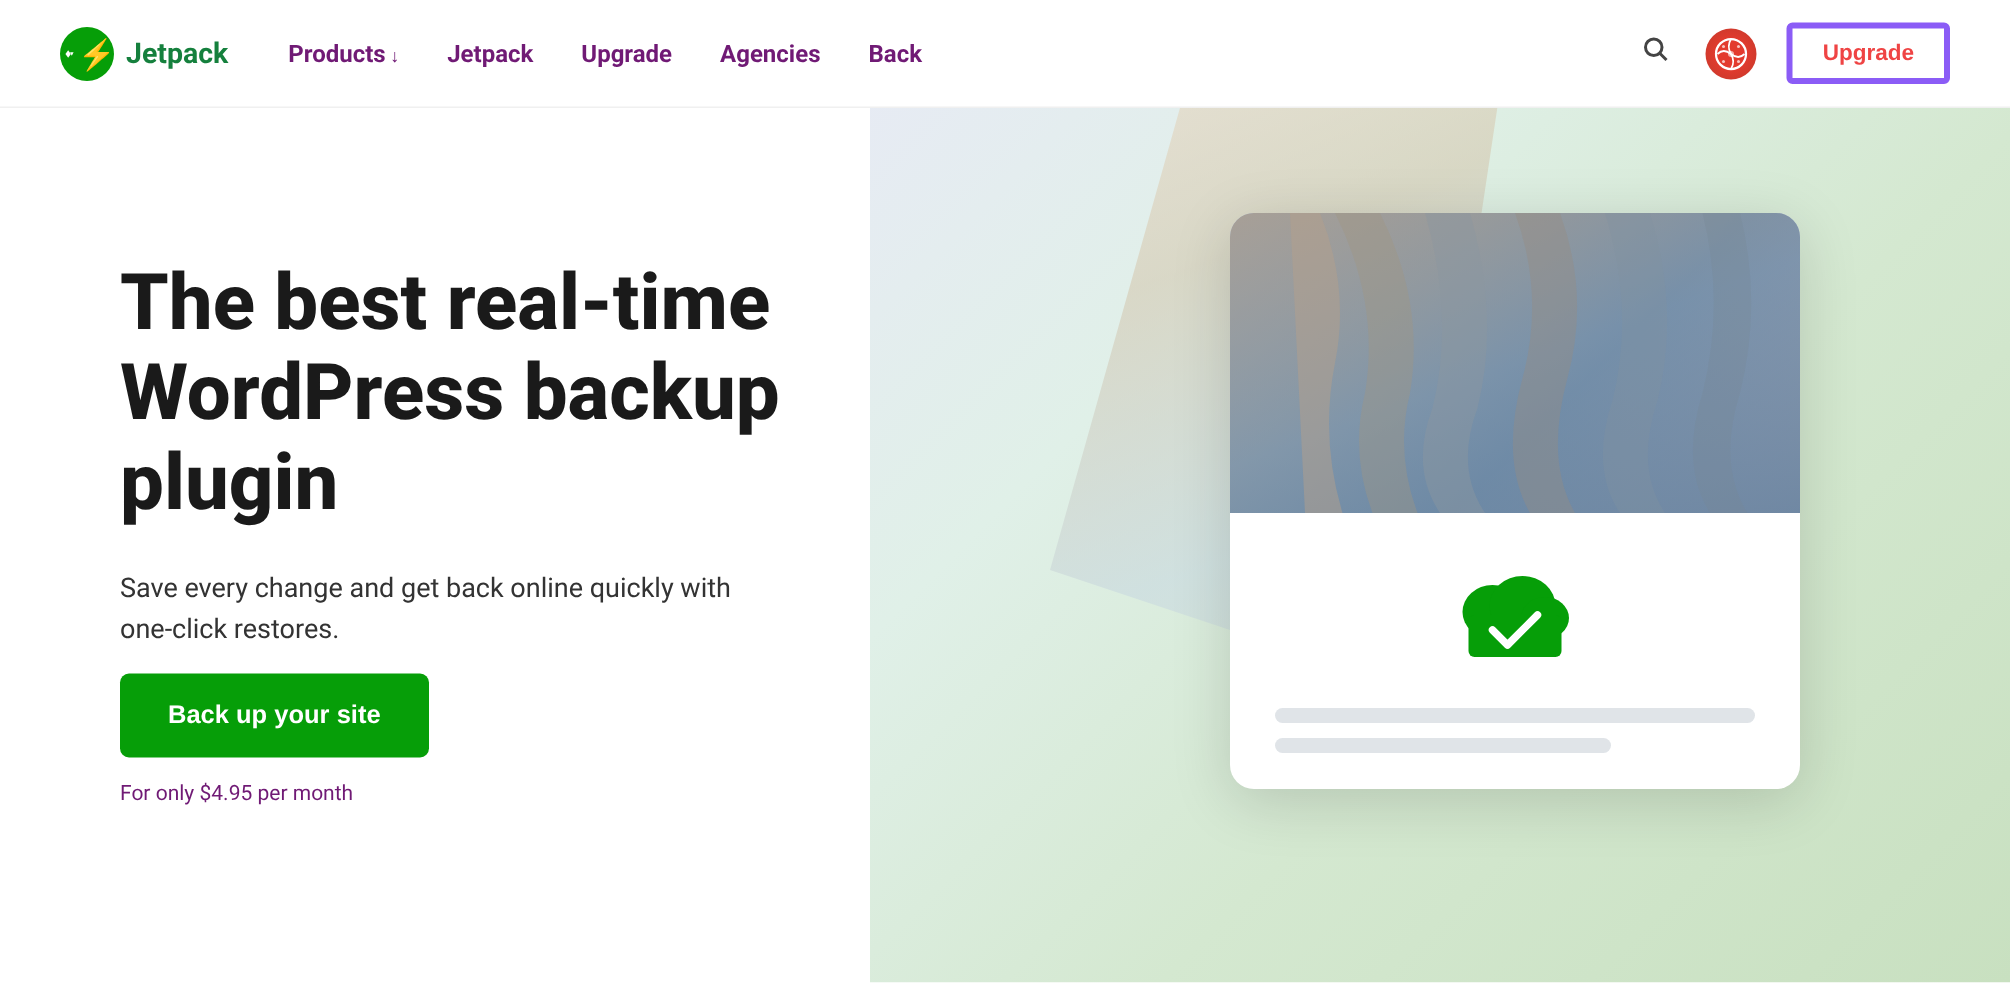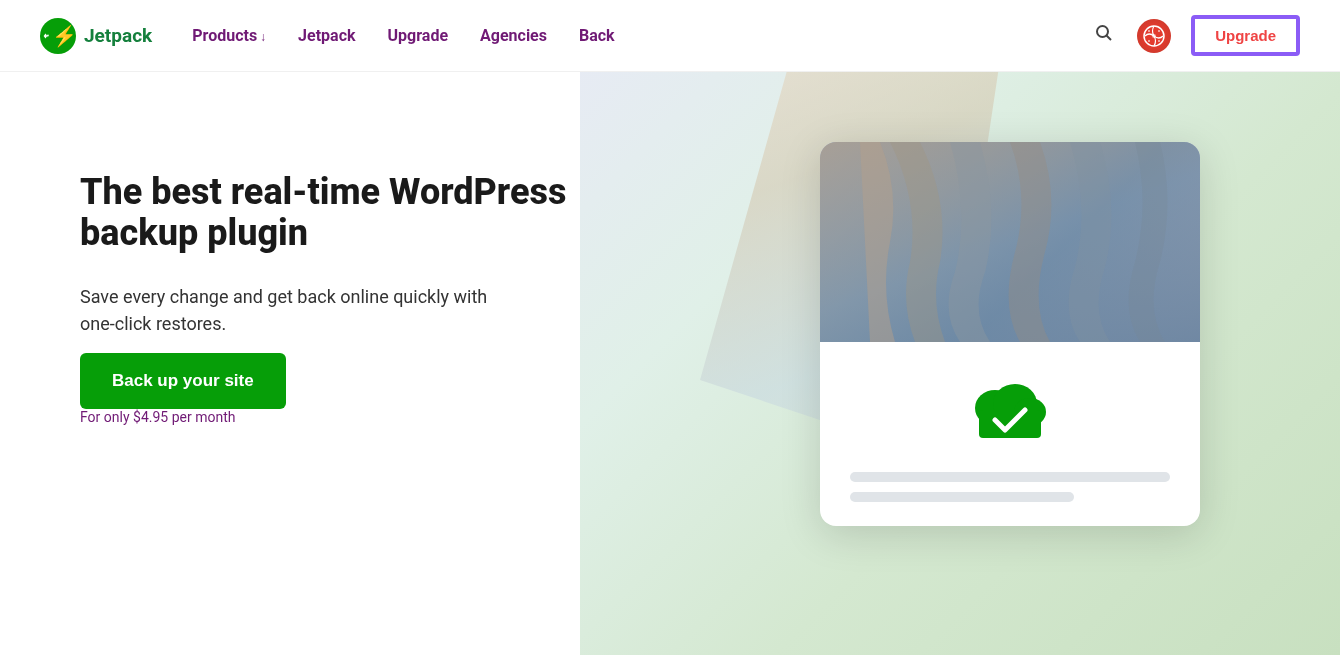--- a/index.html
+++ b/index.html
@@ -145,21 +145,21 @@
       height: calc(655px - 72px);
     }
 
     .hero-text {
       flex: 0 0 auto;
       max-width: 580px;
       padding-top: 20px;
     }
 
     .hero-title {
-      font-size: 36px;
+      font-size: 52px;
       font-weight: 800;
       color: #1a1a1a;
       line-height: 1.15;
       margin-bottom: 28px;
     }
 
     .hero-subtitle {
       font-size: 18px;
       color: #333;
       line-height: 1.5;
@@ -170,20 +170,21 @@
     .cta-btn {
       display: inline-block;
       background: #069e08;
       color: #fff;
       border: none;
       padding: 18px 32px;
       font-size: 17px;
       font-weight: 700;
       border-radius: 6px;
       cursor: pointer;
+      margin-bottom: 16px;
     }
 
     .price-note {
       font-size: 14px;
       color: #701a75;
     }
 
     
     .hero-card-area {
       flex: 1;

